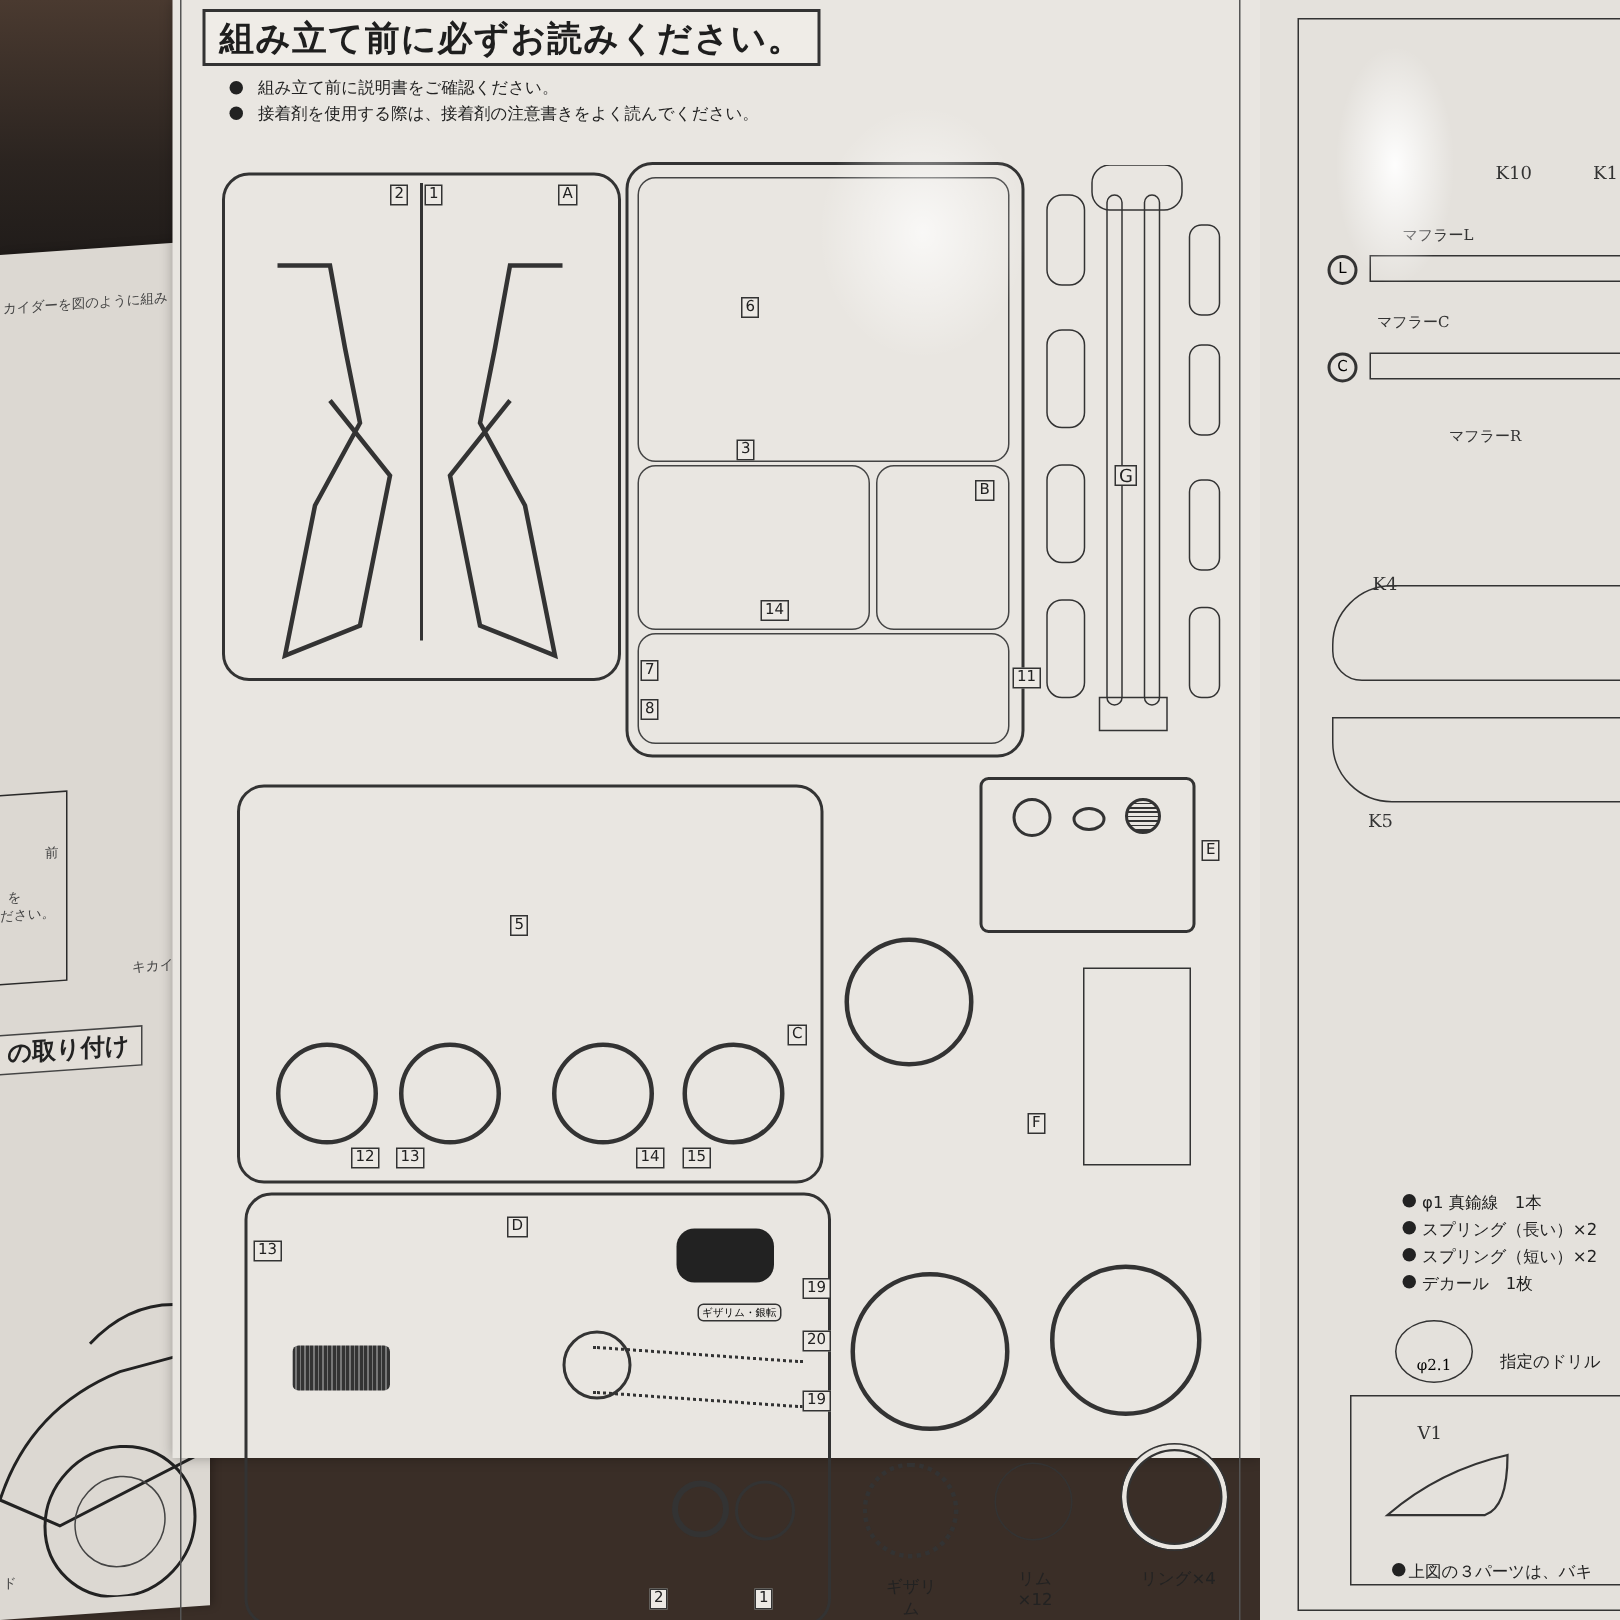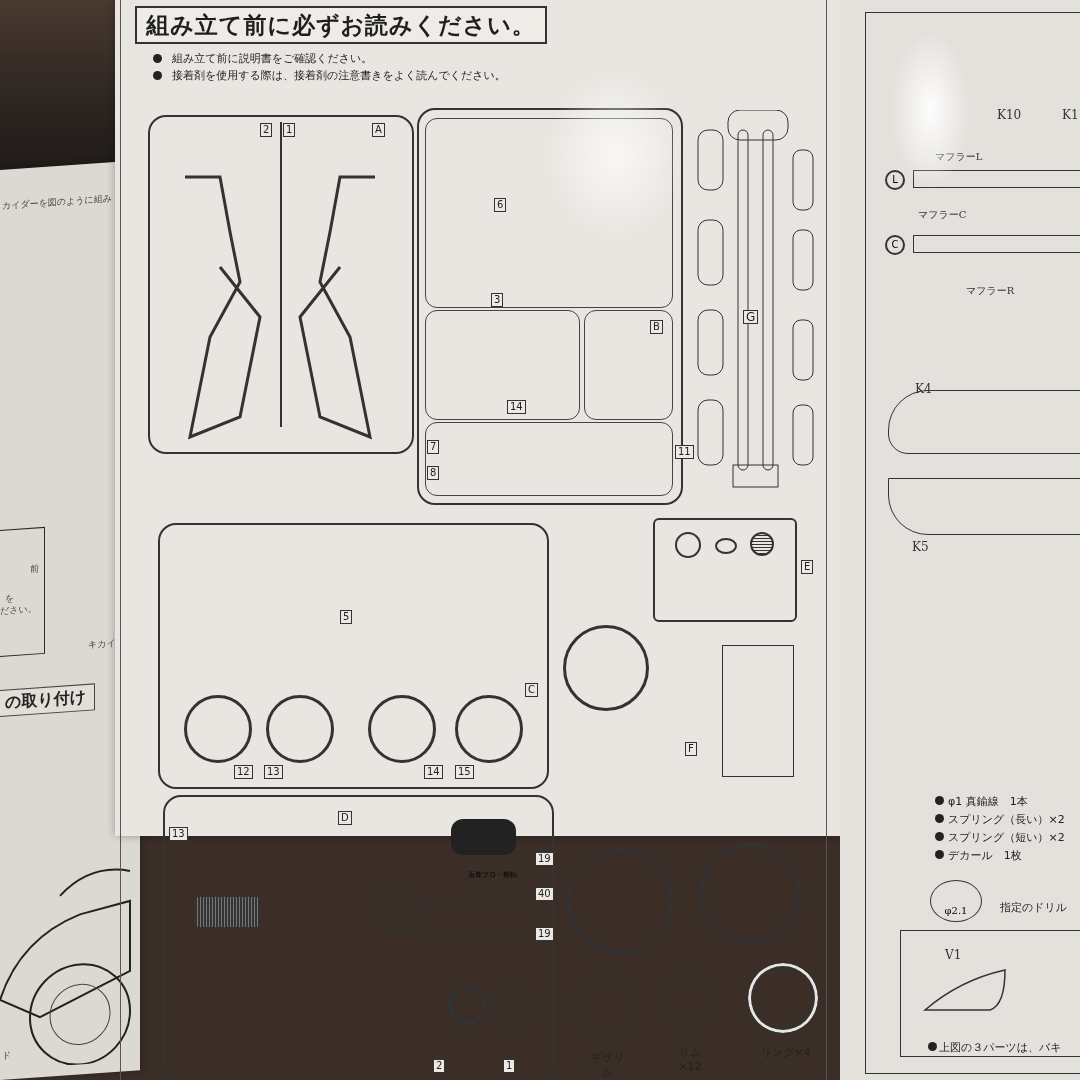--- a/index.html
+++ b/index.html
@@ -3,21 +3,21 @@
 <meta charset="utf-8">
 <style>
   html,body{margin:0;padding:0;}
   body{width:1080px;height:1080px;overflow:hidden;position:relative;
        background:#3a2e27;font-family:"DejaVu Sans",sans-serif;}
   .bg-dark{position:absolute;left:0;top:0;width:120px;height:180px;
        background:linear-gradient(180deg,#4a3a30 0%,#2b2420 60%,#1f1b19 100%);}
   .page{position:absolute;background:#e6e3de;}
   .page-left{left:0;top:170px;width:140px;height:910px;background:#dcd8d2;
        transform:skewY(-4deg);transform-origin:0 0;box-shadow:2px 0 6px rgba(0,0,0,.25);}
-  .page-center{left:115px;top:0;width:725px;height:836px;background:#e9e6e1;
+  .page-center{left:115px;top:0;width:725px;height:972px;background:#e9e6e1;
        box-shadow:0 0 8px rgba(0,0,0,.3);}
   .page-right{left:840px;top:0;width:240px;height:1080px;background:#e4e1dc;}
   .border-line{position:absolute;border:1.5px solid #2a2a2a;}
   .title-box{position:absolute;left:20px;top:6px;width:408px;height:34px;
        border:2px solid #333;background:#efece7;display:flex;align-items:center;
        justify-content:center;font-size:23px;font-weight:bold;color:#1e1e1e;letter-spacing:1px;}
   .notes{position:absolute;left:38px;top:50px;font-size:11px;color:#222;line-height:17px;}
   .notes .b{display:inline-block;width:9px;height:9px;border-radius:50%;background:#222;margin-right:10px;vertical-align:-1px;}
   .runner{position:absolute;border:2px solid #333;border-radius:18px;}
   .runner-inner{position:absolute;border:1.5px solid #444;border-radius:12px;}
@@ -130,24 +130,24 @@
   <div class="ring" style="left:585px;top:843px;width:95px;height:95px;border-width:3px;"></div>
 
   <div class="runner" style="left:48px;top:795px;width:387px;height:285px;">
     <div style="position:absolute;left:30px;top:100px;width:65px;height:30px;background:repeating-linear-gradient(90deg,#333 0 2px,#777 2px 3px);border-radius:4px;"></div>
     <div style="position:absolute;left:286px;top:22px;width:65px;height:36px;background:#222;border-radius:12px;"></div>
     <div class="ring" style="left:210px;top:90px;width:42px;height:42px;"></div>
     <div style="position:absolute;left:230px;top:105px;width:140px;height:28px;border-top:2px dotted #333;border-bottom:2px dotted #333;transform:skewY(4deg);"></div>
     <div class="ring" style="left:283px;top:190px;width:30px;height:30px;border-width:4px;"></div>
     <div class="ring" style="left:325px;top:190px;width:36px;height:36px;"></div>
     <span class="lbl" style="left:173px;top:14px;">D</span>
-    <span style="position:absolute;left:300px;top:72px;font-size:7px;border:1px solid #333;border-radius:4px;padding:0 2px;">石膏ブロ・銀転</span>
+    <span style="position:absolute;left:300px;top:72px;font-size:7px;border:1px solid #333;border-radius:4px;padding:0 2px;">ギザリム・銀転</span>
     <span class="lbl" style="left:4px;top:30px;">13</span>
     <span class="lbl" style="left:370px;top:55px;">19</span>
-    <span class="lbl" style="left:370px;top:90px;">40</span>
+    <span class="lbl" style="left:370px;top:90px;">20</span>
     <span class="lbl" style="left:370px;top:130px;">19</span>
     <span class="lbl" style="left:268px;top:262px;">2</span>
     <span class="lbl" style="left:338px;top:262px;">1</span>
   </div>
 
   <div class="ring" style="left:460px;top:975px;width:58px;height:58px;border-style:dotted;border-width:3px;"></div>
   <div class="ring" style="left:548px;top:975px;width:50px;height:50px;border-width:1.5px;"></div>
   <div class="ring" style="left:632px;top:962px;width:70px;height:70px;border-width:1.5px;box-shadow:inset 0 0 0 3px #e9e6e1, inset 0 0 0 4.5px #333;"></div>
   <div class="caption" style="left:470px;top:1050px;width:45px;text-align:center;"><span>ギザリム</span><br></div>
   <div class="caption" style="left:555px;top:1045px;width:40px;"><span>リム</span><br><span>×12</span></div>

